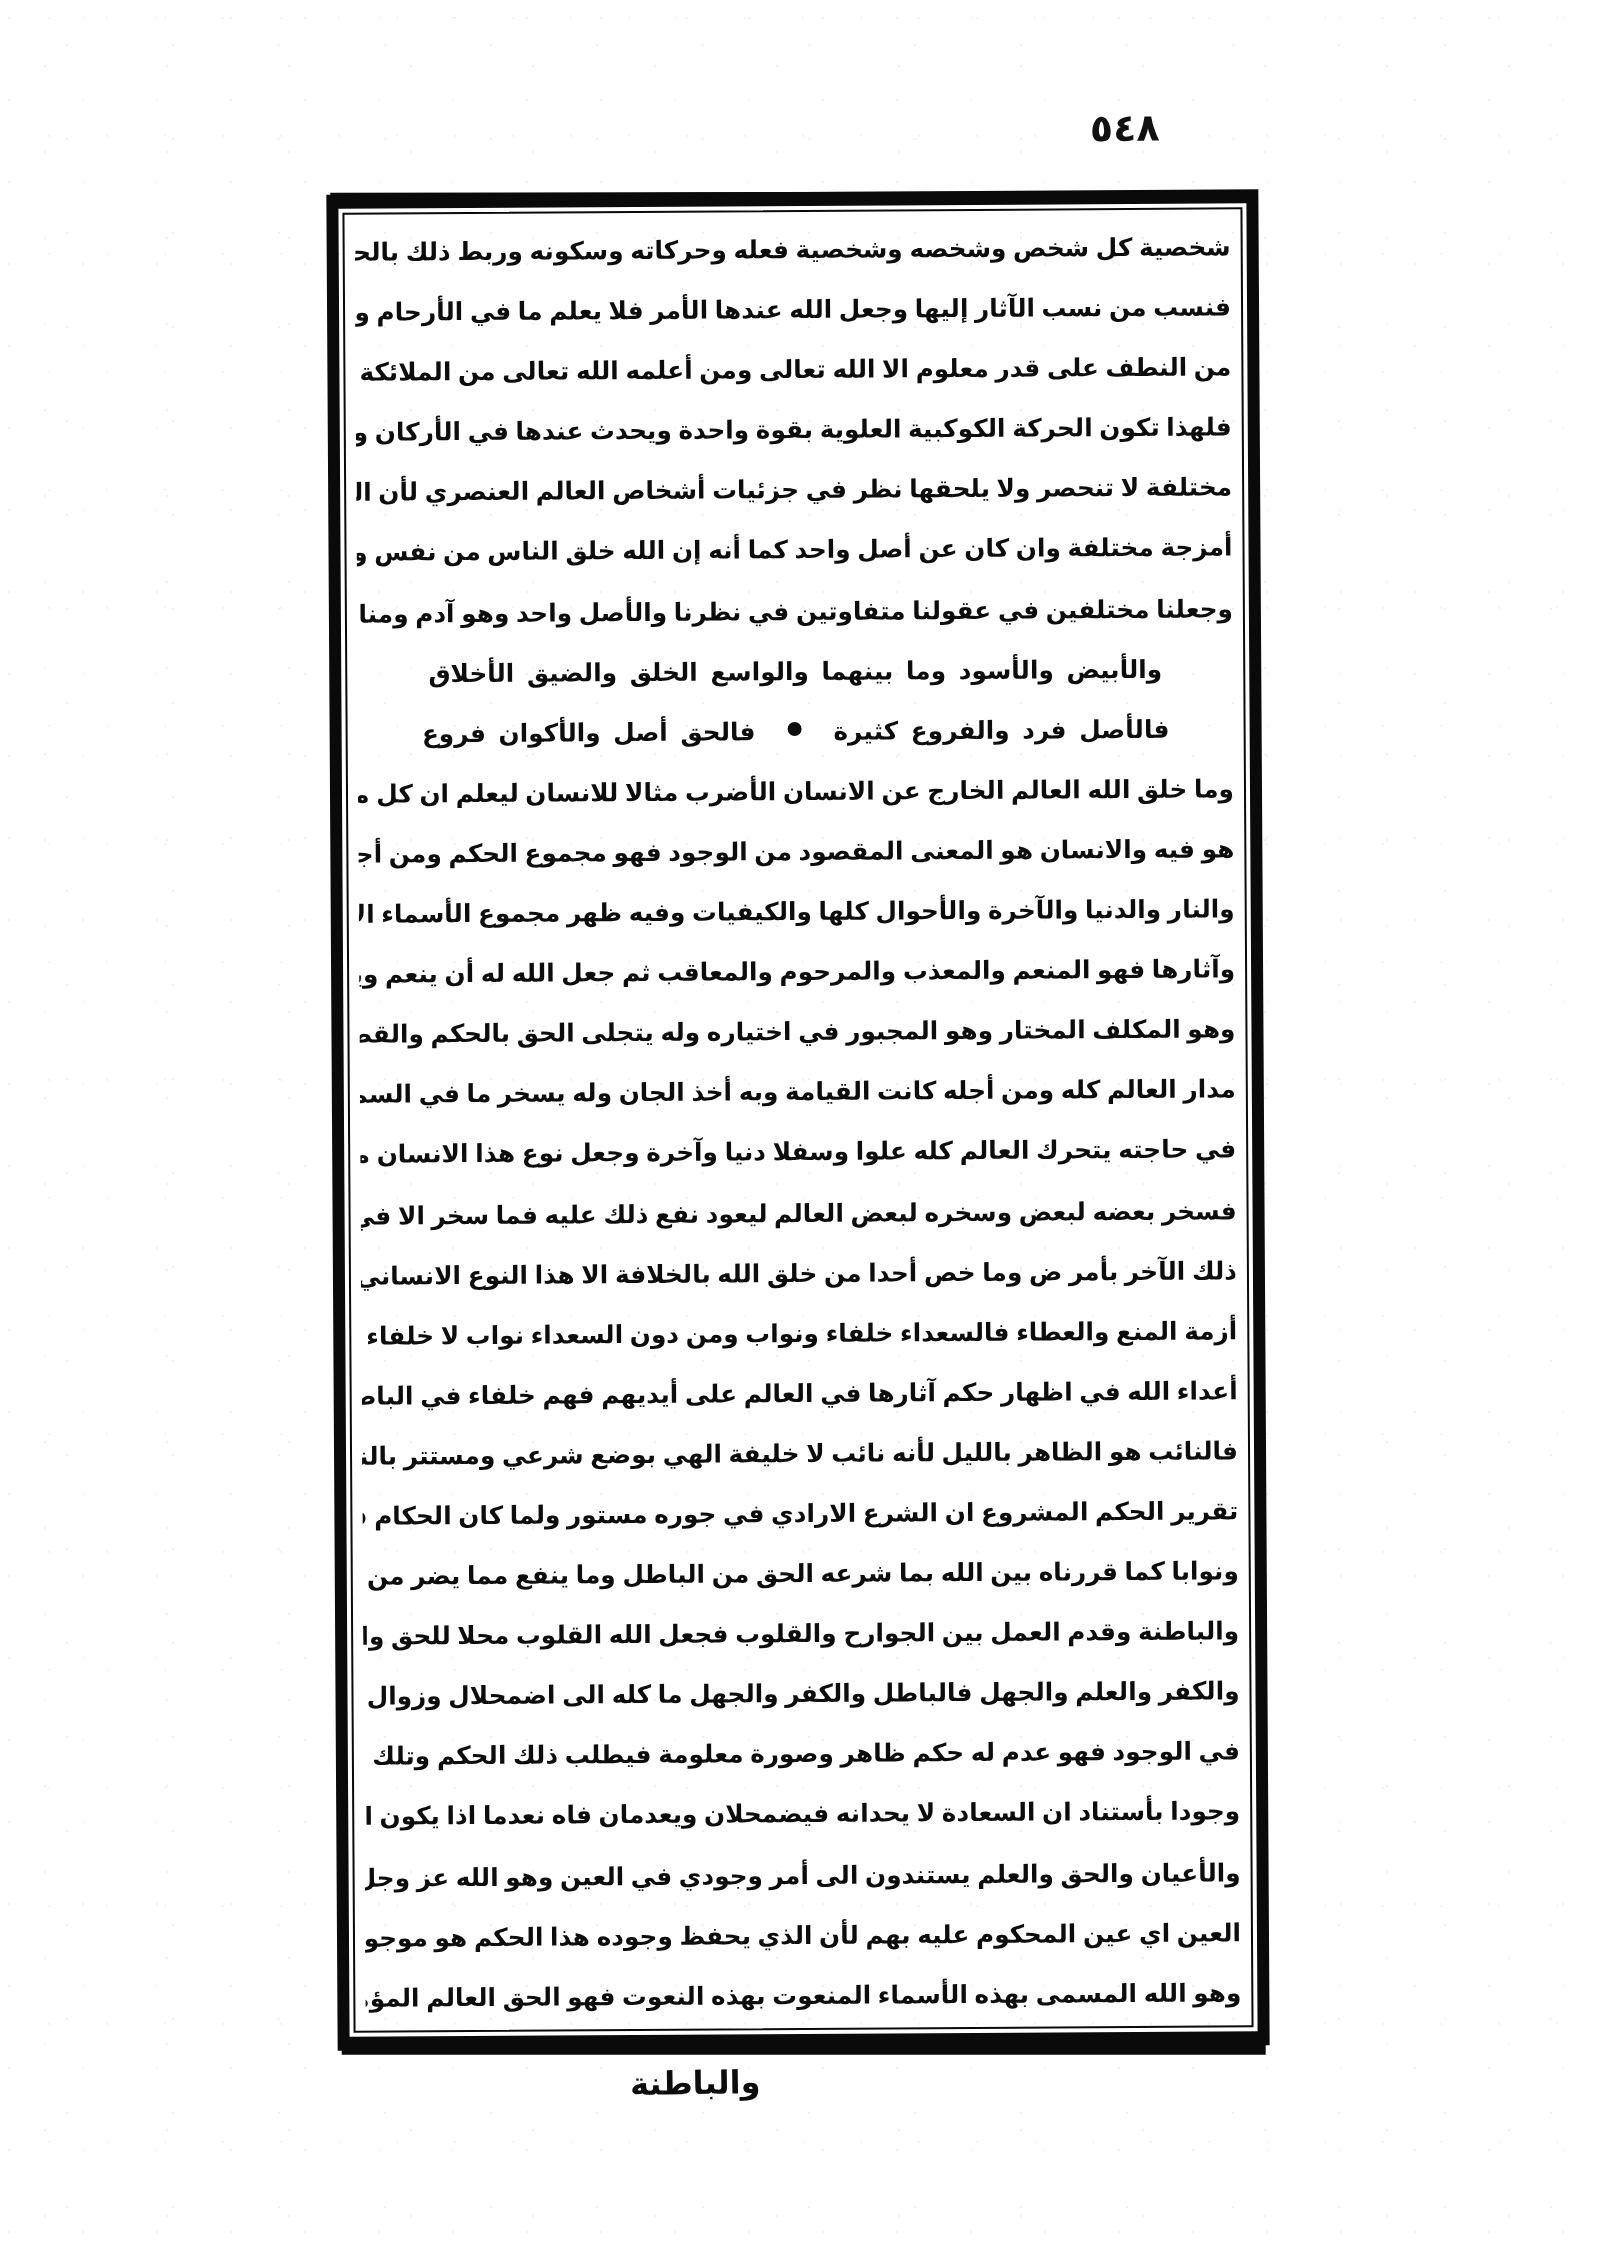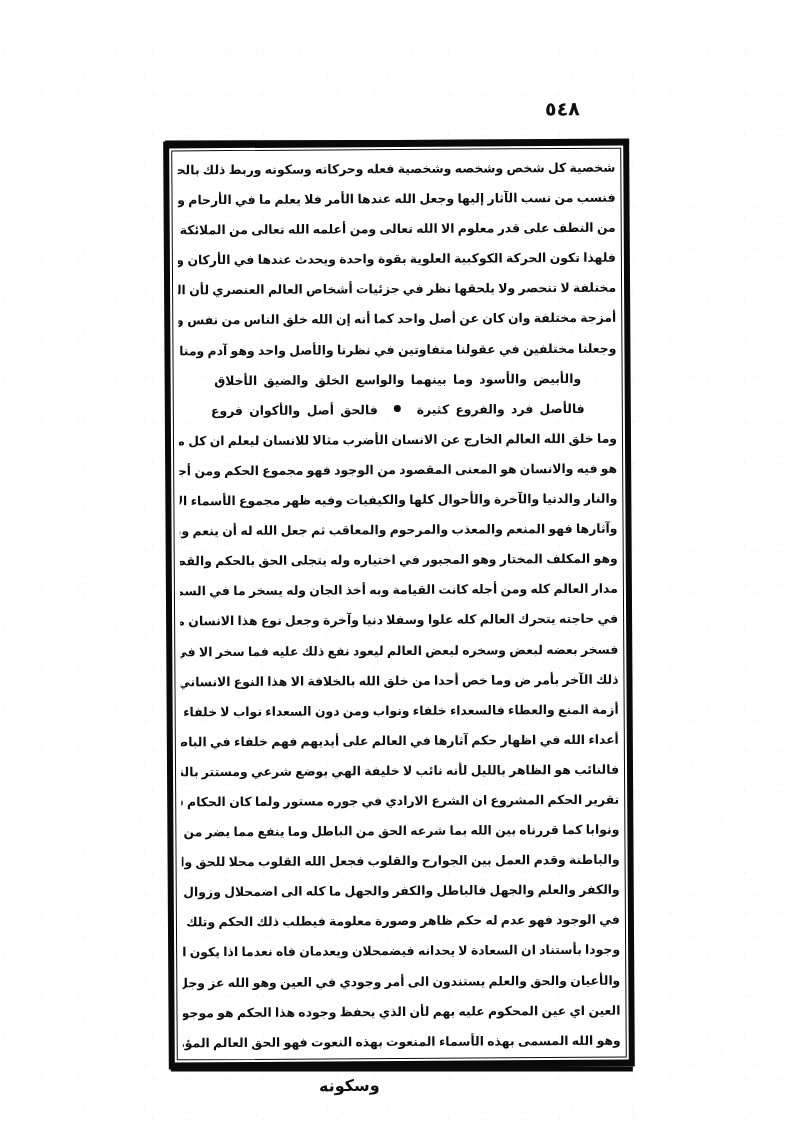--- a/index.html
+++ b/index.html
@@ -15,21 +15,20 @@
     overflow: hidden;
     font-family: "DejaVu Sans", sans-serif;
     -webkit-font-smoothing: antialiased;
   }
 
   
   .page-sheet {
     position: absolute;
     inset: 0;
     background: #ffffff;
-    margin-top: 44px;
   }
 
   
   .folio-number {
     position: absolute;
     top: 56px;
     left: 0;
     width: 630px;
     text-align: left;
     padding-left: 0;
@@ -211,16 +210,16 @@
         <div class="text-line">والكفر والعلم والجهل فالباطل والكفر والجهل ما كله الى اضمحلال وزوال لأنه حكم لا عين له</div>
         <div class="text-line">في الوجود فهو عدم له حكم ظاهر وصورة معلومة فيطلب ذلك الحكم وتلك الصورة أما</div>
         <div class="text-line">وجودا بأستناد ان السعادة لا يحدانه فيضمحلان ويعدمان فاه نعدما اذا يكون المآل الى السعادة</div>
         <div class="text-line">والأعيان والحق والعلم يستندون الى أمر وجودي في العين وهو الله عز وجل فتثبت حكمهم في</div>
         <div class="text-line">العين اي عين المحكوم عليه بهم لأن الذي يحفظ وجوده هذا الحكم هو موجود بل هو عين الوجود</div>
         <div class="text-line">وهو الله المسمى بهذه الأسماء المنعوت بهذه النعوت فهو الحق العالم المؤمن فيستند الايمان</div>
         <div class="text-line">للمؤمن والعلم الى العالم والحق الى الحق والله تعالى ما نسمي بالباطل لو جوده ولا بالجاهل</div>
       </div>
   </div>
 
-  <div class="catchword">وسكونه</div>
+  <div class="catchword">والباطنة</div>
 
   <div class="scan-grain"></div>
 </div>
 
 </body></html>

